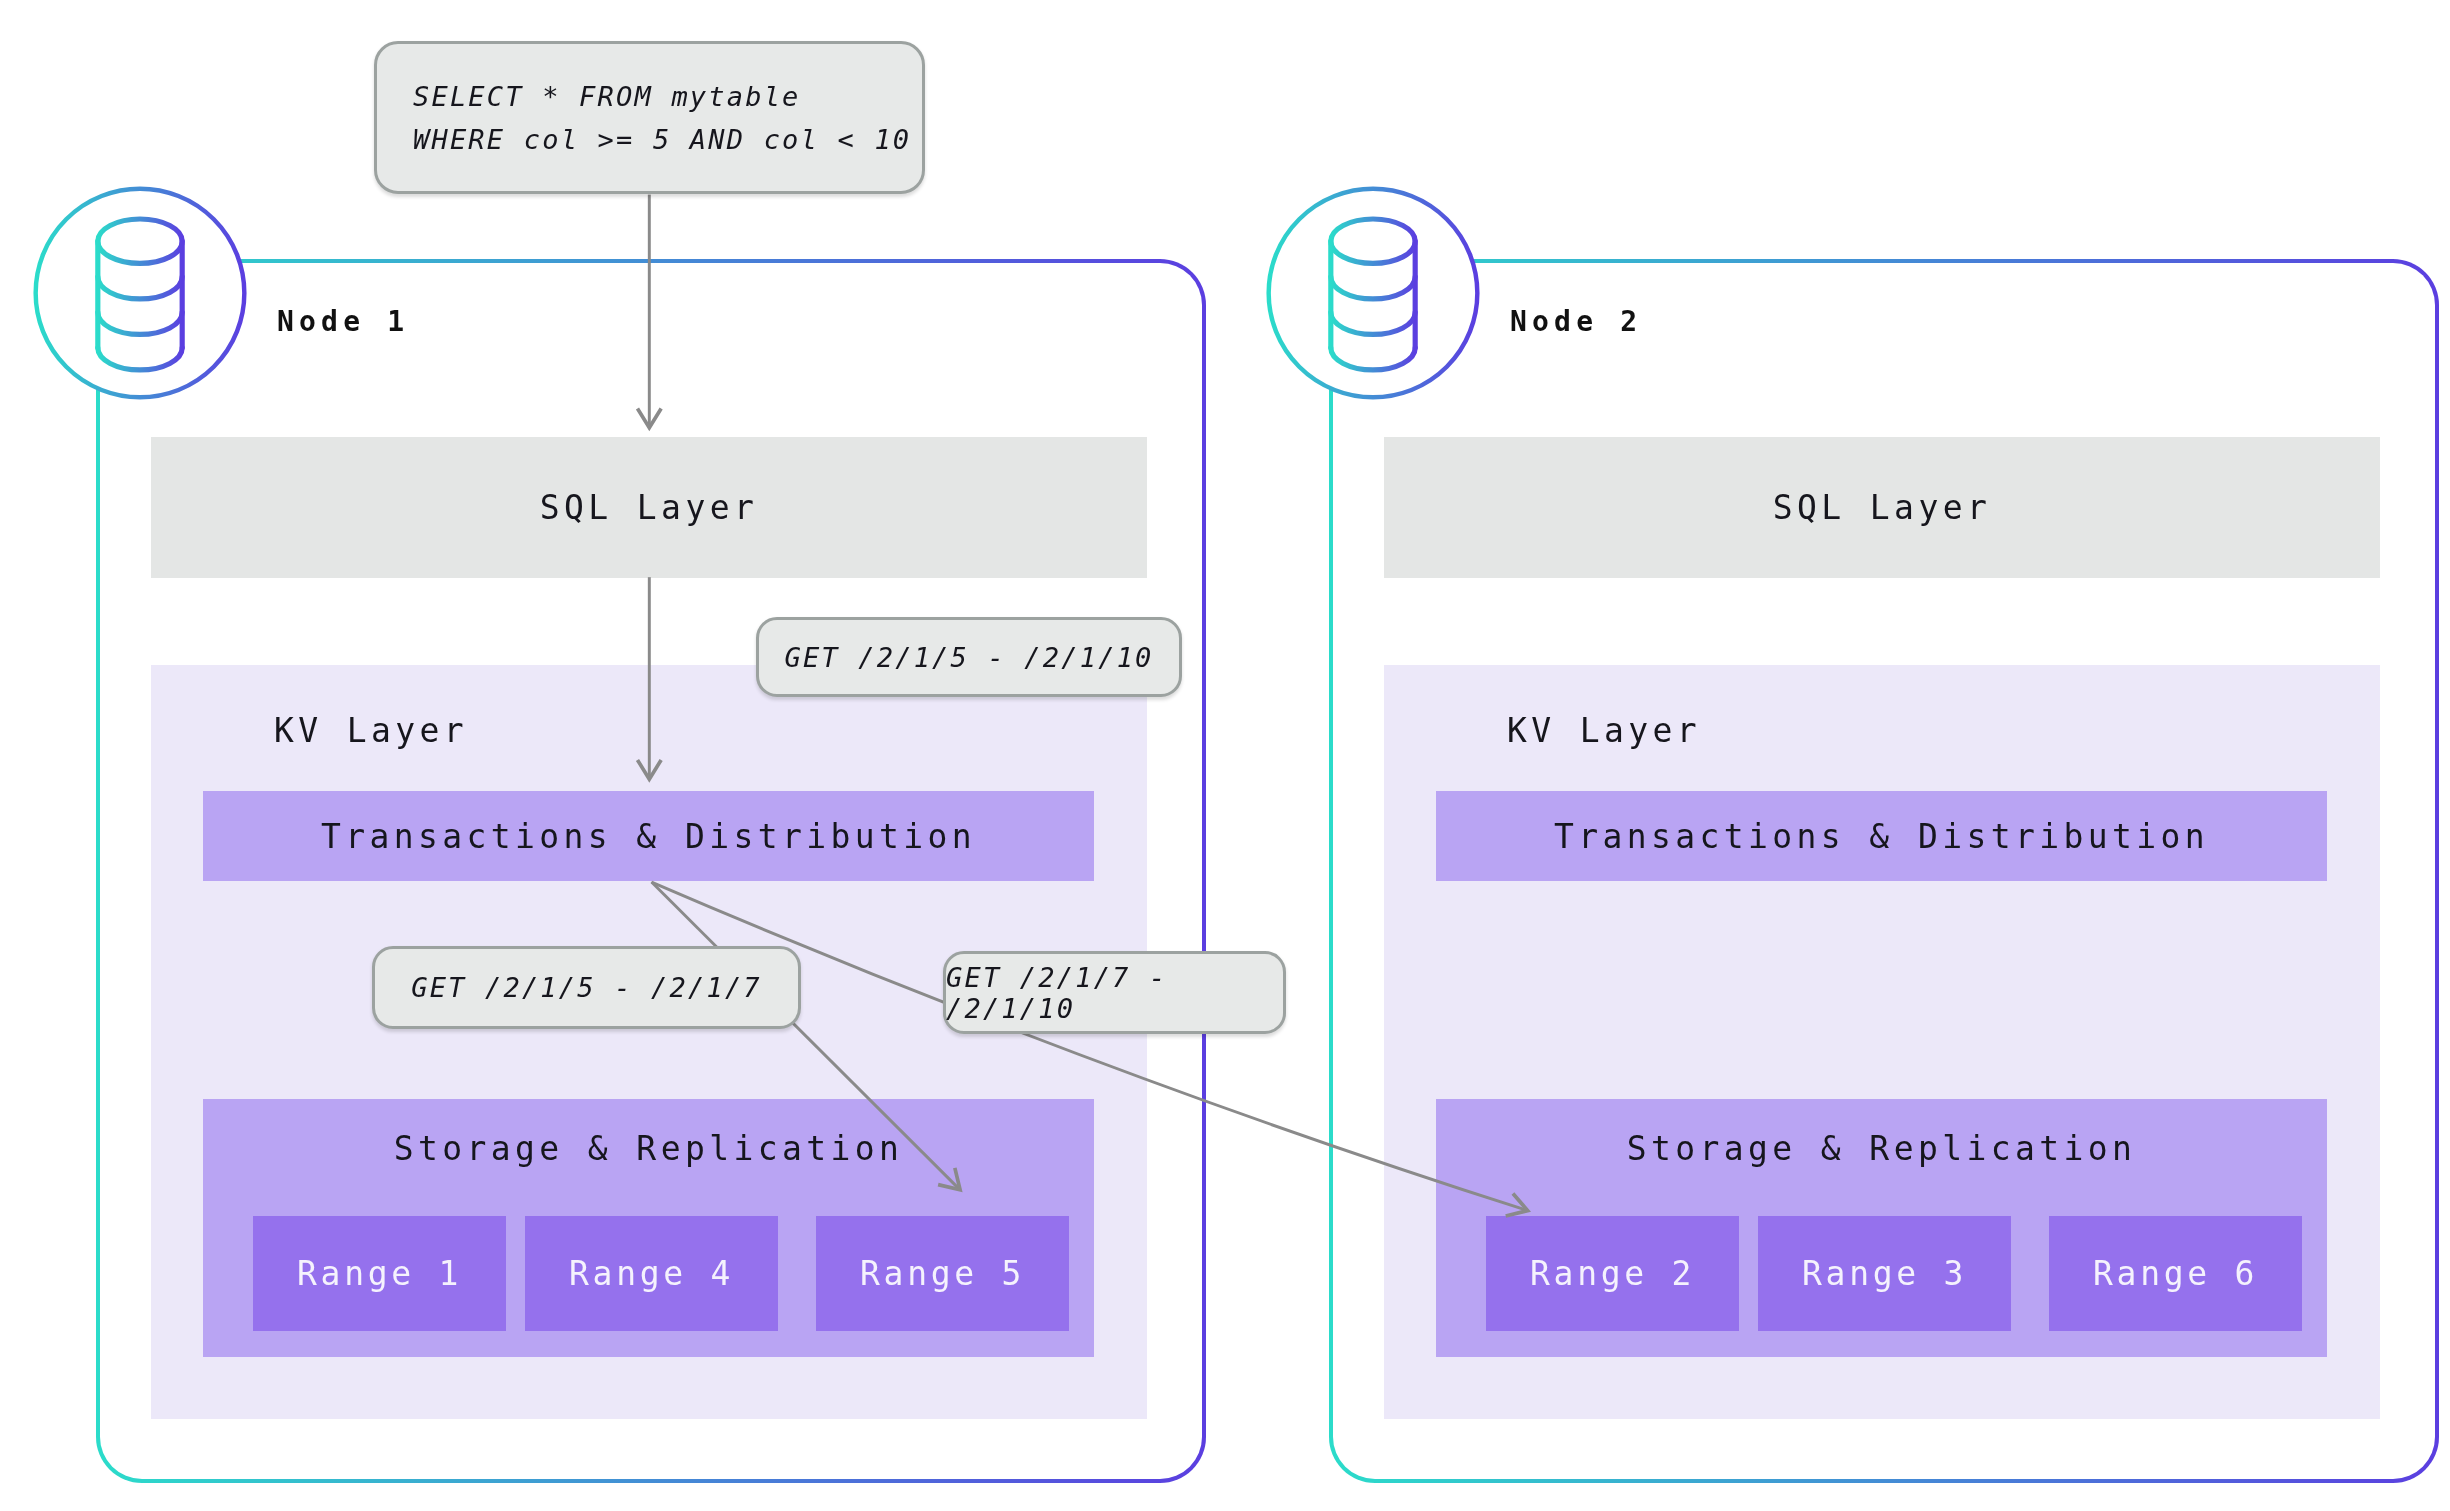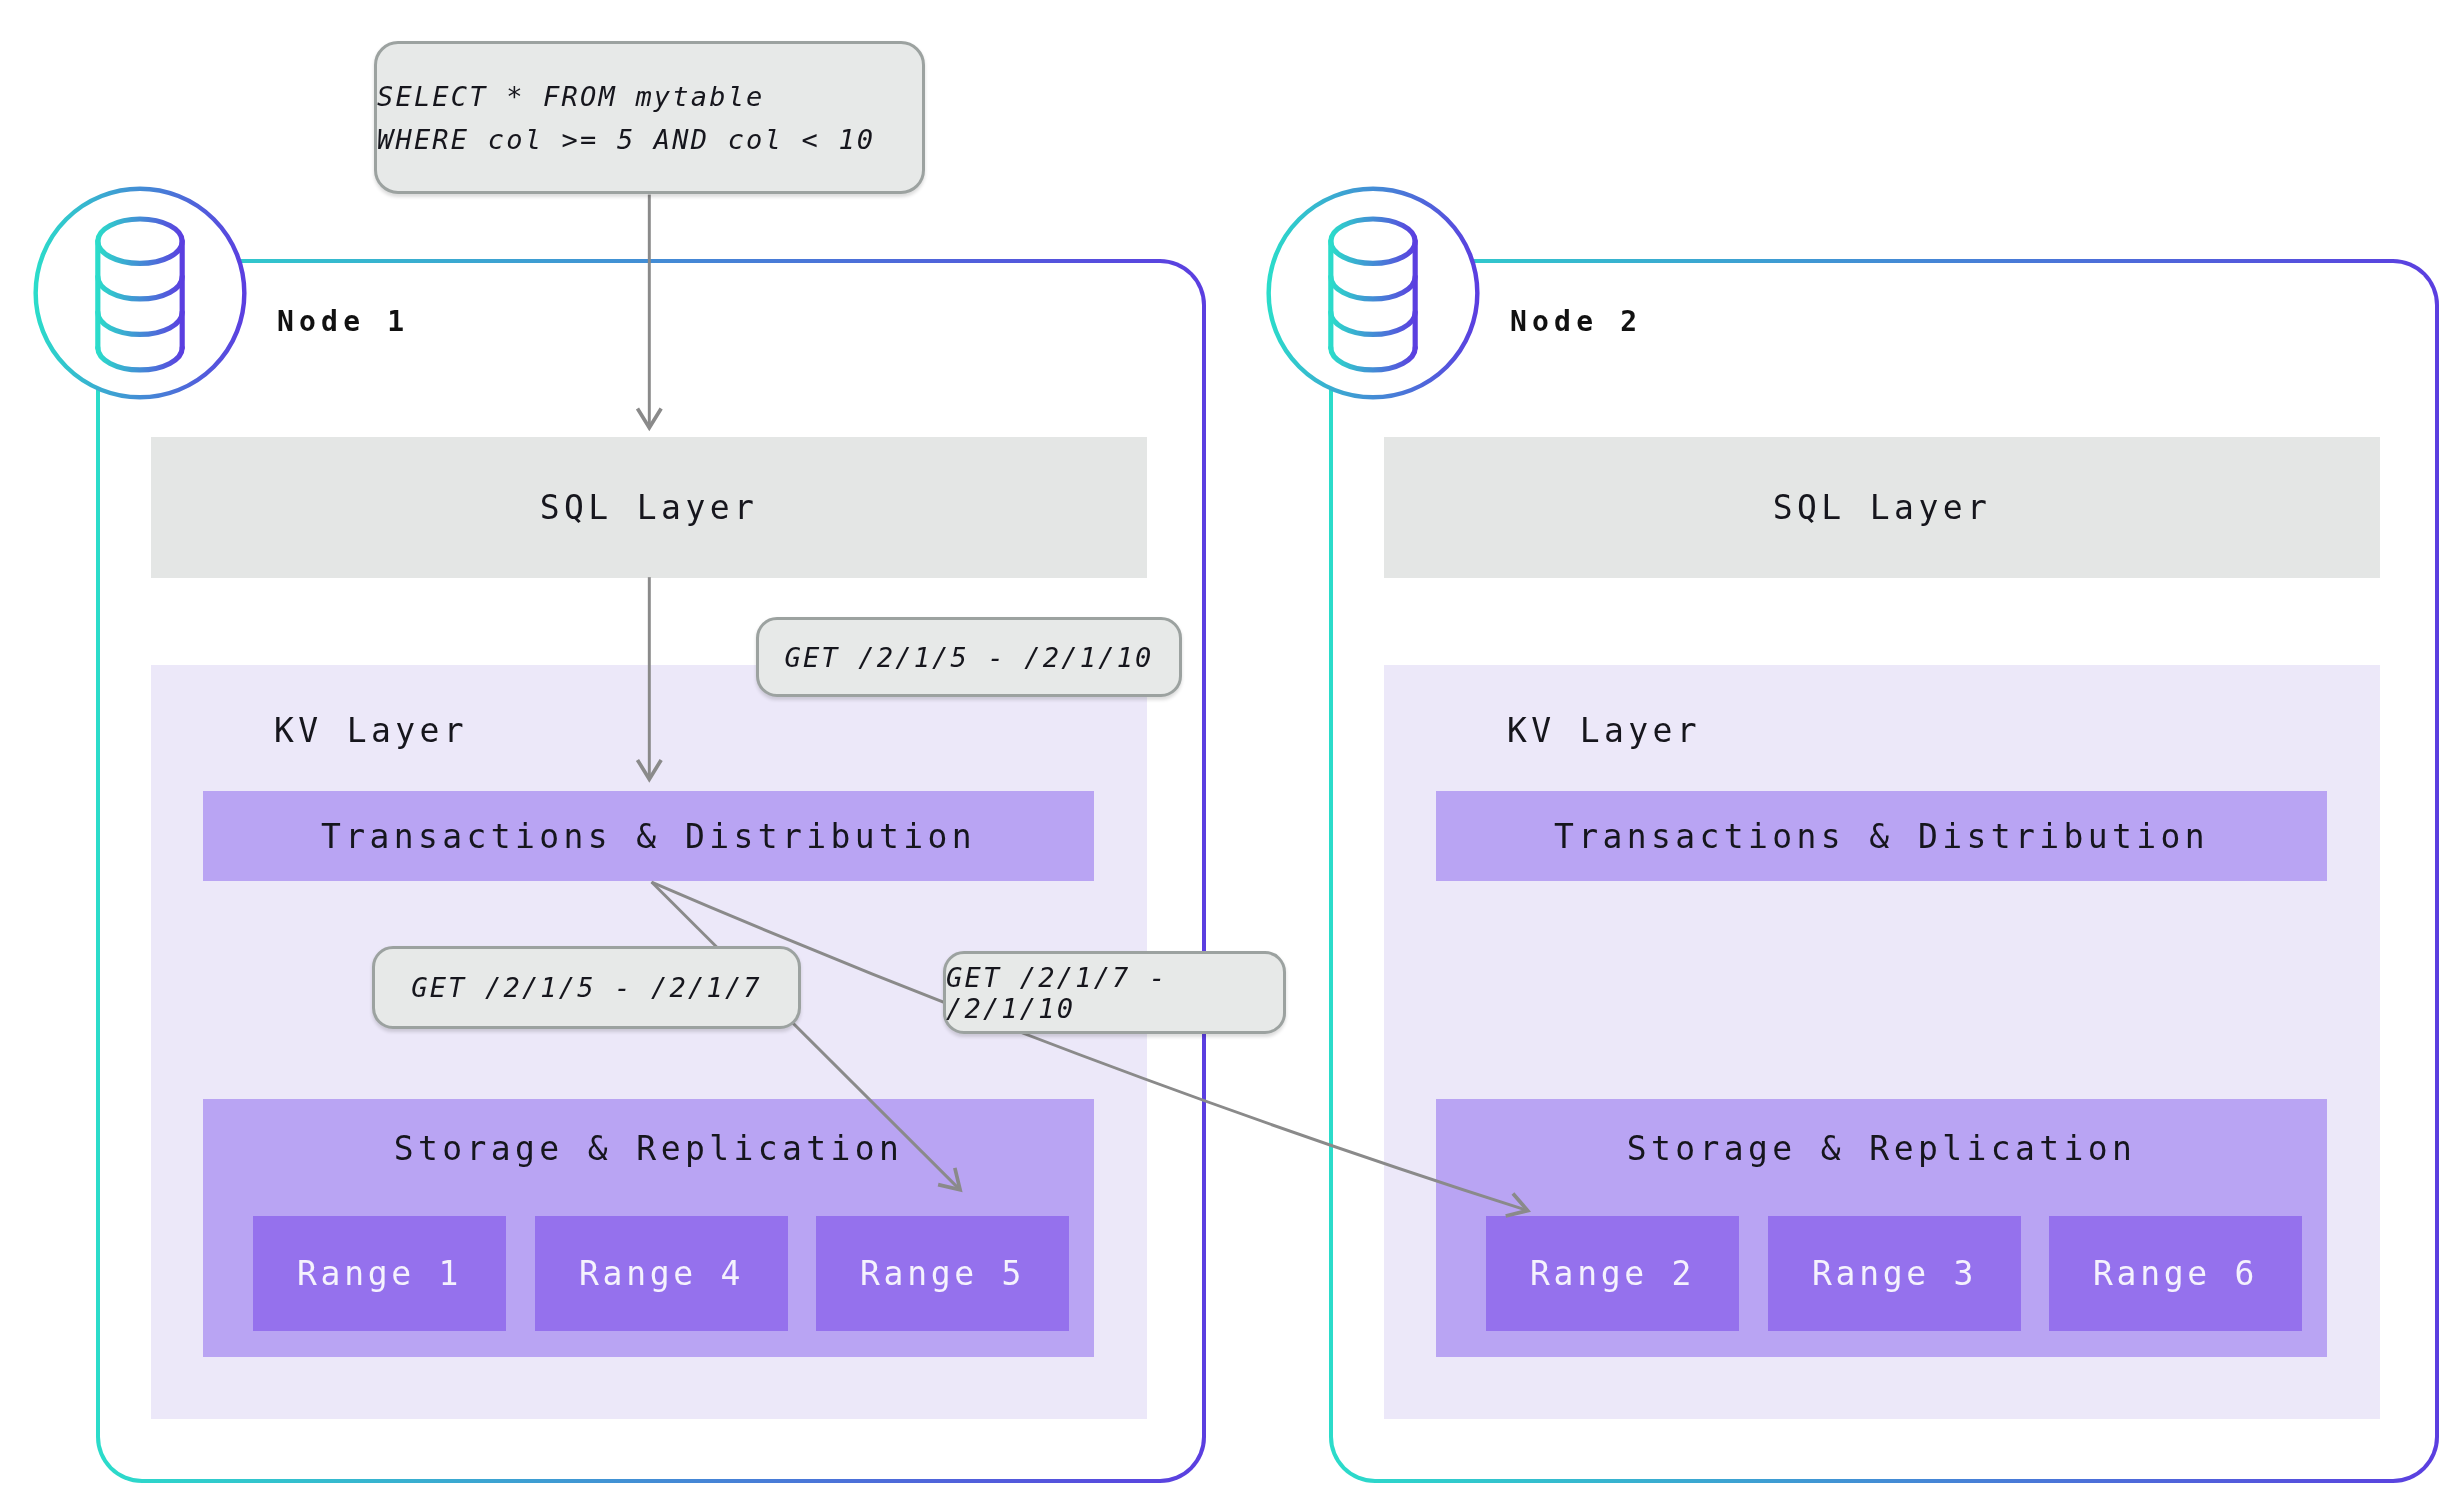--- a/index.html
+++ b/index.html
@@ -41,33 +41,33 @@
              background:var(--component-bg);display:flex;align-items:center;justify-content:center;
              font-size:33px;letter-spacing:4.4px;}
 
   .storage-box{position:absolute;left:52px;top:434px;width:891px;height:258px;
                background:var(--component-bg);padding-left:40px;}
   .storage-title{position:absolute;left:0;top:30px;width:100%;text-align:center;
                  font-size:33px;letter-spacing:4.4px;}
   .range{position:absolute;top:117px;width:253px;height:115px;background:var(--range-bg);
          color:var(--range-text);display:flex;align-items:center;justify-content:center;
          font-size:33px;letter-spacing:3.7px;}
-  .range.p1{left:50px;} .range.p2{left:332px;} .range.p3{left:613px;}
+  .range.p1{left:50px;} .range.p2{left:322px;} .range.p3{left:613px;}
 
   
   .db-badge{position:absolute;left:-67px;top:-77px;width:222px;height:222px;}
 
   
   .bubble{position:absolute;background:var(--label-bg);border:3px solid var(--label-border);
           border-radius:21px;display:flex;align-items:center;justify-content:center;
           font-style:italic;font-size:27px;letter-spacing:2.2px;z-index:6;
           box-shadow:0 2.2px 3.7px rgba(0,0,0,0.14);}
   .query-bubble{left:374px;top:41px;width:551px;height:153px;border-radius:24px;
                 flex-direction:column;align-items:flex-start;justify-content:center;
-                gap:12px;}
+                padding-left:36px;gap:12px;}
   .get-full{left:756px;top:617px;width:426px;height:80px;}
   .get-a{left:372px;top:946px;width:429px;height:83px;}
   .get-b{left:943px;top:951px;width:343px;height:83px;}
 
   
   .arrows{position:absolute;inset:0;width:2450px;height:1511px;z-index:5;pointer-events:none;}
 </style>
 </head>
 <body>
 

